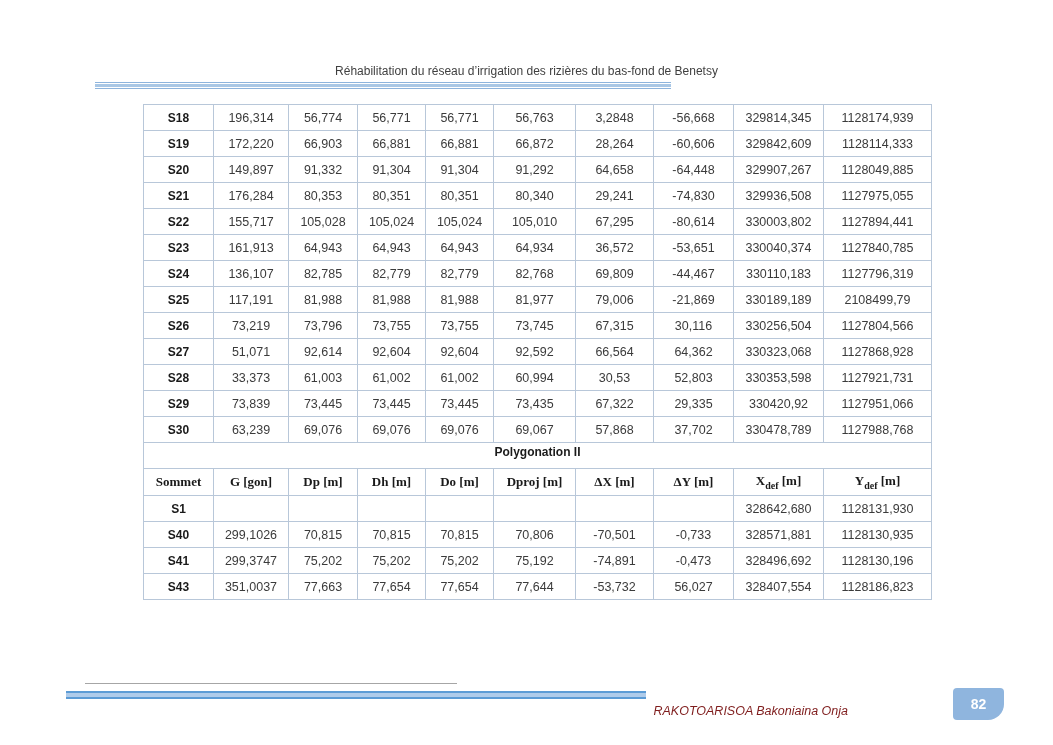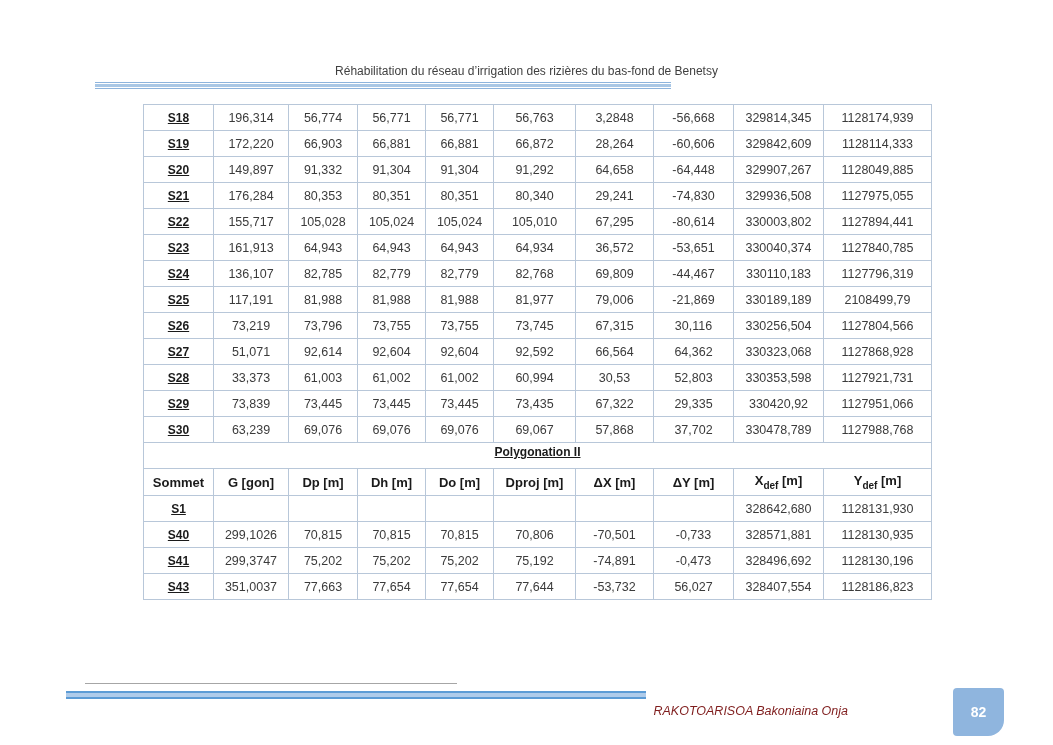--- a/index.html
+++ b/index.html
@@ -45,33 +45,32 @@
     font-size: 12.5px;
     color: #3b3b3b;
     font-family: "Liberation Sans", sans-serif;
     overflow: hidden;
     white-space: nowrap;
   }
   table.data-table td:first-child {
     font-weight: bold;
     color: #1a1a1a;
     font-size: 12px;
-    text-decoration: underline;
   }
   td.section-title-cell {
     height: 52px;
     vertical-align: bottom;
     padding-bottom: 7px;
     font-family: "Liberation Serif", serif;
     font-weight: bold;
     font-size: 14px;
     color: #1a1a1a;
   }
   tr.header-row th {
-    font-family: Liberation Sans, sans-serif;
+    font-family: Liberation Serif, serif;
     font-weight: bold;
     font-size: 13px;
     color: #1a1a1a;
     height: 27px;
   }
   tr.header-row th sub {
     font-size: 10px;
   }
   .footer-thin-line {
     position: absolute;
@@ -93,21 +92,21 @@
     width: 298px;
     text-align: right;
     font-style: italic;
     font-size: 12.5px;
     color: #7f1d1d;
     font-family: "Liberation Sans", sans-serif;
   }
   .page-badge {
     position: absolute;
     top: 668px; left: 953px;
-    width: 51px; height: 48px;
+    width: 51px; height: 32px;
     background: #8fb5de;
     border-radius: 4px 4px 16px 4px;
     display: flex;
     align-items: center;
     justify-content: center;
     color: #ffffff;
     font-weight: bold;
     font-size: 14px;
     font-family: "Liberation Sans", sans-serif;
   }

